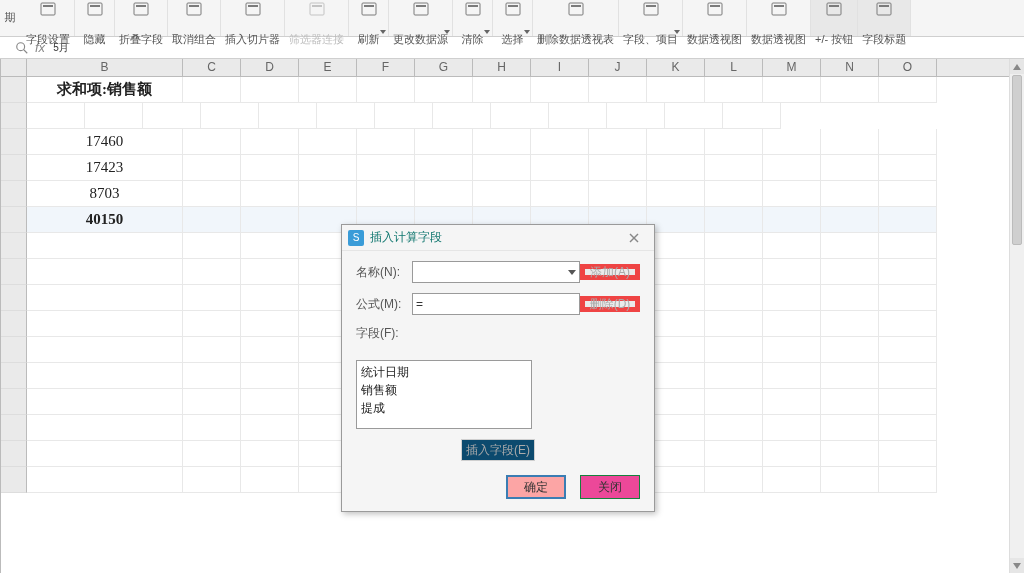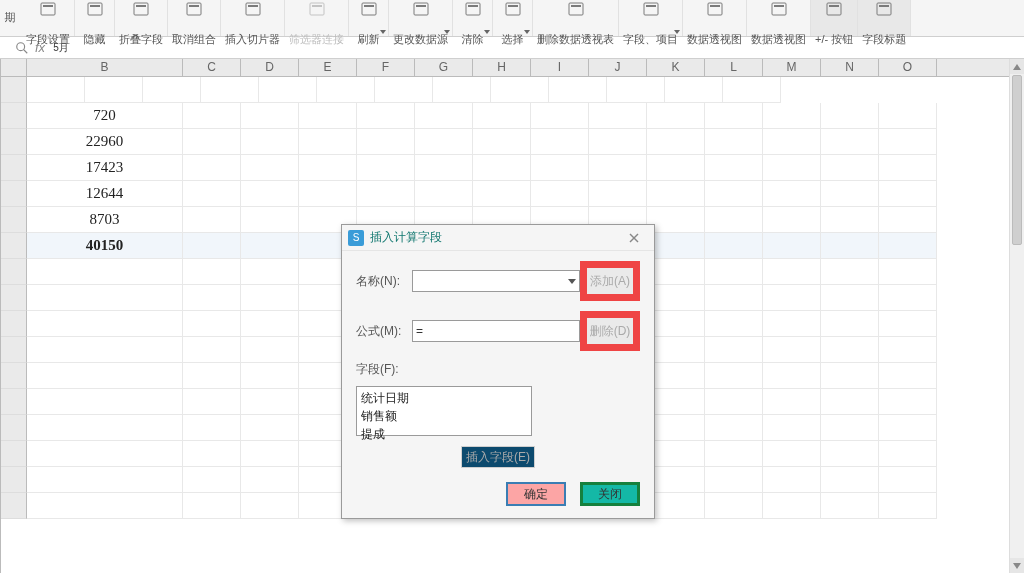--- a/index.html
+++ b/index.html
@@ -45,25 +45,25 @@
 .dlg-title{height:26px;background:#f5f5f5;display:flex;align-items:center;padding:0 6px;border-bottom:1px solid #e5e5e5}
 .dlg-title .ico{width:16px;height:16px;background:#3a9cd8;border-radius:2px;margin-right:6px;display:flex;align-items:center;justify-content:center;color:#fff;font-size:10px}
 .dlg-title .txt{font-size:12px;color:#0f766e;flex:1}
 .dlg-close{width:28px;height:20px;display:flex;align-items:center;justify-content:center;color:#888}
 .dlg-body{padding:10px 14px 12px 14px}
 .form-row{display:flex;align-items:center;margin-bottom:10px}
 .form-lbl{width:56px;font-size:12px;color:#555}
 .form-inp{flex:1;height:22px;border:1px solid #9a9a9a;background:#fff;padding:0 3px;font-size:12px;color:#333}
 .form-sel{flex:1;height:22px;border:1px solid #9a9a9a;background:#fff;display:flex;align-items:center;justify-content:flex-end;padding:0 3px}
 .form-sel .chev{border-left:4px solid transparent;border-right:4px solid transparent;border-top:5px solid #555}
-.side-btn{width:60px;height:40px;margin-left:0;background:#eaeaea;border:7px solid #ef4444;font-size:12px;display:flex;align-items:center;justify-content:center;color:#aaa}
-.field-list{border:1px solid #9a9a9a;background:#fff;height:50px;margin-top:8px;padding:2px 4px;font-size:12px;line-height:1.5;color:#222}
+.side-btn{width:60px;height:16px;margin-left:0;background:#eaeaea;border:5px solid #ef4444;font-size:12px;display:flex;align-items:center;justify-content:center;color:#aaa}
+.field-list{border:1px solid #9a9a9a;background:#fff;height:69px;margin-top:18px;padding:2px 4px;font-size:12px;line-height:1.5;color:#222}
 .dlg-ins-btn{display:block;margin:10px auto 0 auto;width:74px;height:22px;line-height:20px;text-align:center;background:#0c4a6e;border:1px solid #cfcfcf;font-size:12px;color:#aaa}
 .dlg-bottom{display:flex;justify-content:flex-end;gap:14px;margin-top:14px}
-.btn{width:60px;height:24px;border:3px solid #15803d;background:#14b8a6;font-size:12px;color:#333;display:flex;align-items:center;justify-content:center}
+.btn{width:60px;height:24px;border:1px solid #15803d;background:#ec4899;font-size:12px;color:#333;display:flex;align-items:center;justify-content:center}
 .btn.primary{border:2px solid #3a7db3;background:#fca5a5}
 </style>
 </head>
 <body>
 
 <div class="ribbon">
  <div class="rib-btn flat" style="min-width:22px;padding-left:2px">
    <span class="rib-lbl" style="margin-top:9px">期</span>
  </div>
  <div id="ribbon-items" style="display:flex">
@@ -244,88 +244,71 @@
         <div class="colcell cw-X">K</div>
         <div class="colcell cw-X">L</div>
         <div class="colcell cw-X">M</div>
         <div class="colcell cw-X">N</div>
         <div class="colcell cw-X">O</div>
       </div>
   </div>
   <div class="grid" id="grid">
       <div class="row">
         <div class="rowh"></div>
-        <div class="cell cw-X"></div>
-        <div class="cell cw-X"></div>
-        <div class="cell cw-X"></div>
-        <div class="cell cw-X"></div>
-        <div class="cell cw-X"></div>
-        <div class="cell cw-X"></div>
-        <div class="cell cw-X"></div>
-        <div class="cell cw-X"></div>
-        <div class="cell cw-X"></div>
-        <div class="cell cw-X"></div>
-        <div class="cell cw-X"></div>
-        <div class="cell cw-X"></div>
-        <div class="cell cw-X"></div>
-      </div>
-      <div class="row">
-        <div class="rowh"></div>
-        <div class="cell cw-B">720</div>
-        <div class="cell cw-X"></div>
-        <div class="cell cw-X"></div>
-        <div class="cell cw-X"></div>
-        <div class="cell cw-X"></div>
-        <div class="cell cw-X"></div>
-        <div class="cell cw-X"></div>
-        <div class="cell cw-X"></div>
-        <div class="cell cw-X"></div>
-        <div class="cell cw-X"></div>
-        <div class="cell cw-X"></div>
-        <div class="cell cw-X"></div>
-        <div class="cell cw-X"></div>
-        <div class="cell cw-X"></div>
-      </div>
-      <div class="row">
-        <div class="rowh"></div>
-        <div class="cell cw-B">22960</div>
+        <div class="cell cw-B header">求和项:销售额</div>
+        <div class="cell cw-X"></div>
+        <div class="cell cw-X"></div>
+        <div class="cell cw-X"></div>
+        <div class="cell cw-X"></div>
+        <div class="cell cw-X"></div>
+        <div class="cell cw-X"></div>
+        <div class="cell cw-X"></div>
+        <div class="cell cw-X"></div>
+        <div class="cell cw-X"></div>
+        <div class="cell cw-X"></div>
+        <div class="cell cw-X"></div>
+        <div class="cell cw-X"></div>
+        <div class="cell cw-X"></div>
+      </div>
+      <div class="row">
+        <div class="rowh"></div>
+        <div class="cell cw-X"></div>
+        <div class="cell cw-X"></div>
+        <div class="cell cw-X"></div>
+        <div class="cell cw-X"></div>
+        <div class="cell cw-X"></div>
+        <div class="cell cw-X"></div>
+        <div class="cell cw-X"></div>
+        <div class="cell cw-X"></div>
+        <div class="cell cw-X"></div>
+        <div class="cell cw-X"></div>
+        <div class="cell cw-X"></div>
+        <div class="cell cw-X"></div>
+        <div class="cell cw-X"></div>
+      </div>
+      <div class="row">
+        <div class="rowh"></div>
+        <div class="cell cw-B">17460</div>
         <div class="cell cw-X"></div>
         <div class="cell cw-X"></div>
         <div class="cell cw-X"></div>
         <div class="cell cw-X"></div>
         <div class="cell cw-X"></div>
         <div class="cell cw-X"></div>
         <div class="cell cw-X"></div>
         <div class="cell cw-X"></div>
         <div class="cell cw-X"></div>
         <div class="cell cw-X"></div>
         <div class="cell cw-X"></div>
         <div class="cell cw-X"></div>
         <div class="cell cw-X"></div>
       </div>
       <div class="row">
         <div class="rowh"></div>
         <div class="cell cw-B">17423</div>
-        <div class="cell cw-X"></div>
-        <div class="cell cw-X"></div>
-        <div class="cell cw-X"></div>
-        <div class="cell cw-X"></div>
-        <div class="cell cw-X"></div>
-        <div class="cell cw-X"></div>
-        <div class="cell cw-X"></div>
-        <div class="cell cw-X"></div>
-        <div class="cell cw-X"></div>
-        <div class="cell cw-X"></div>
-        <div class="cell cw-X"></div>
-        <div class="cell cw-X"></div>
-        <div class="cell cw-X"></div>
-      </div>
-      <div class="row">
-        <div class="rowh"></div>
-        <div class="cell cw-B">12644</div>
         <div class="cell cw-X"></div>
         <div class="cell cw-X"></div>
         <div class="cell cw-X"></div>
         <div class="cell cw-X"></div>
         <div class="cell cw-X"></div>
         <div class="cell cw-X"></div>
         <div class="cell cw-X"></div>
         <div class="cell cw-X"></div>
         <div class="cell cw-X"></div>
         <div class="cell cw-X"></div>

